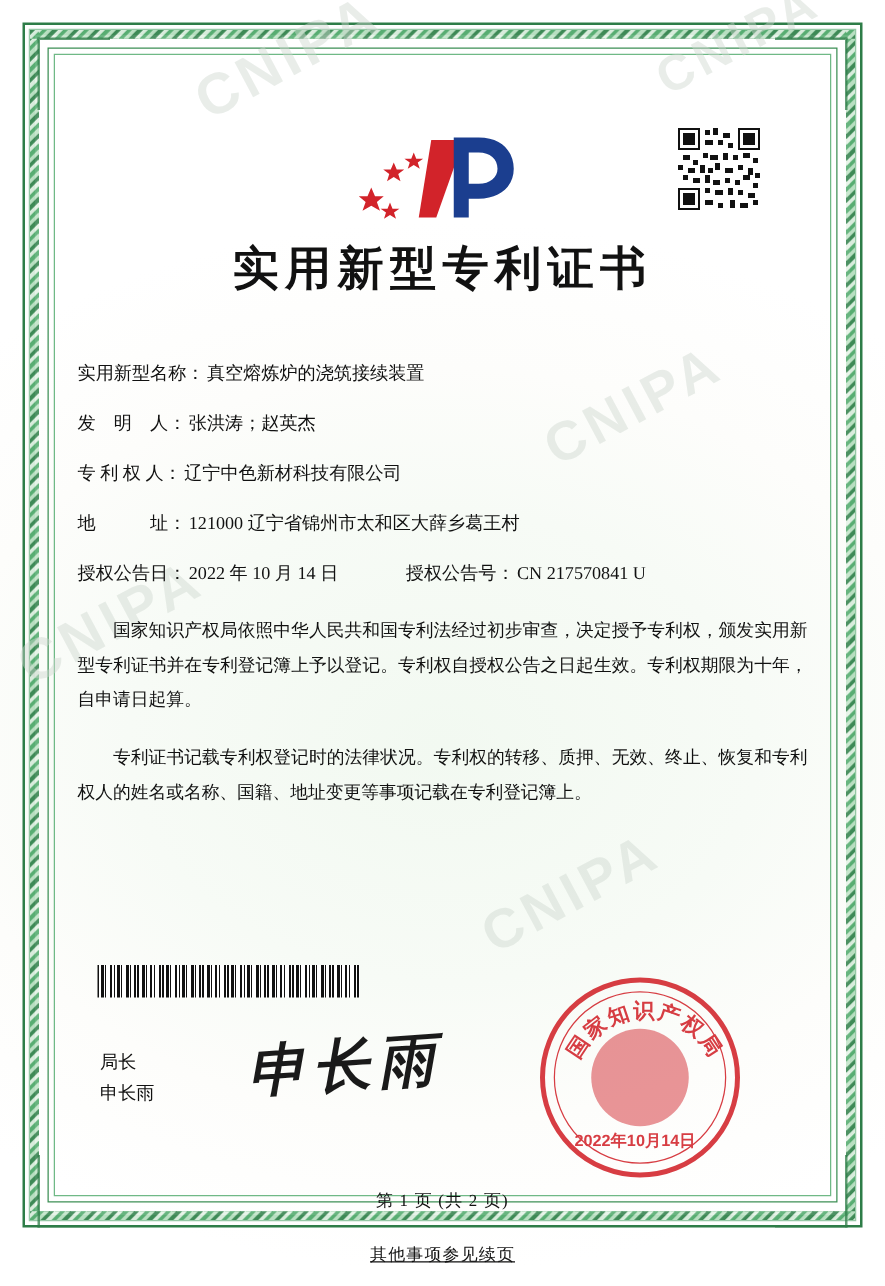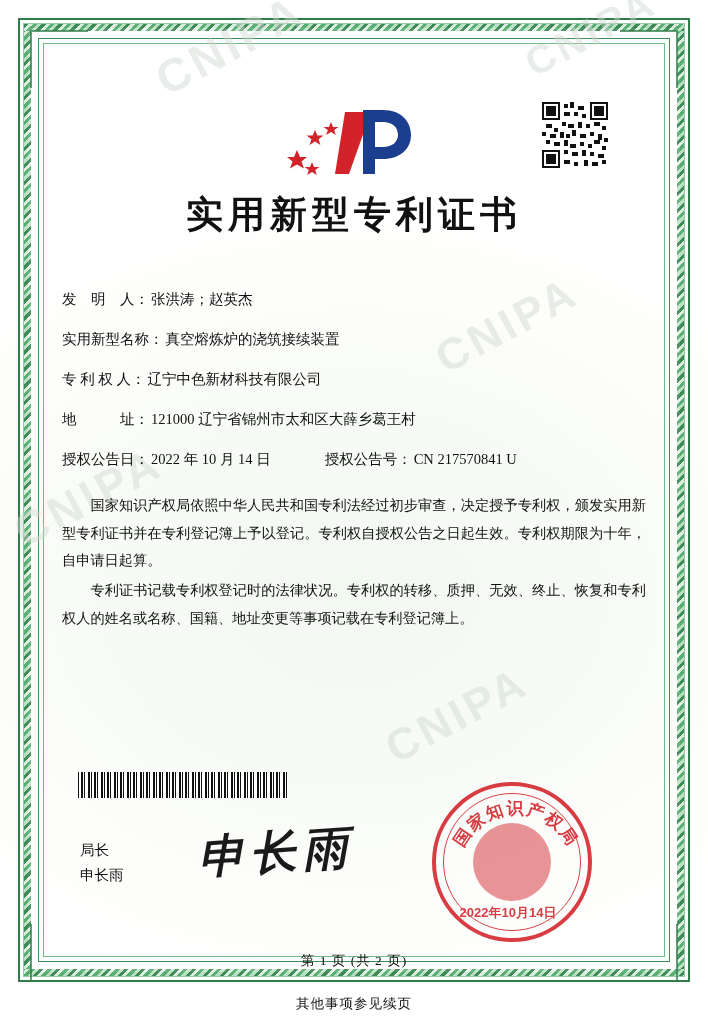--- a/index.html
+++ b/index.html
@@ -163,21 +163,21 @@
     align-items: flex-start;
   }
 
   .para {
     font-size: 14.2px;
     line-height: 1.95;
     text-align: justify;
     text-indent: 2em;
     margin-top: 4px;
   }
-  .para.second { margin-top: 2px; }
+  .para.second { margin-top: 18px; }
 
   
   .barcode {
     position: absolute;
     left: 78px;
     top: 772px;
     width: 210px;
     height: 26px;
     background: repeating-linear-gradient(
       to right,
@@ -267,20 +267,21 @@
     letter-spacing: 1px;
   }
   .footer-note {
     position: absolute;
     left: 0; right: 0;
     top: 995px;
     text-align: center;
     font-size: 13.5px;
     letter-spacing: 1px;
     color: #111;
+    text-decoration: underline;
   }
 </style>
 </head>
 <body>
 
 <div class="page">
 
   <div class="frame-outer"></div>
   <div class="frame-band"></div>
   <div class="frame-inner"></div>
@@ -369,27 +370,27 @@
             <rect x="30" y="29" width="2" height="2"></rect>
         </g>
       </svg>
     </div>
 
     <div class="title">实用新型专利证书</div>
 
     <div class="fields">
 
       <div class="field-row">
+        <span class="field-label">实用新型名称：</span>
+        <span class="field-value">真空熔炼炉的浇筑接续装置</span>
+      </div>
+
+      <div class="field-row">
         <span class="field-label">发　明　人：</span>
         <span class="field-value">张洪涛；赵英杰</span>
-      </div>
-
-      <div class="field-row">
-        <span class="field-label">实用新型名称：</span>
-        <span class="field-value">真空熔炼炉的浇筑接续装置</span>
       </div>
 
 
 
       <div class="field-row">
         <span class="field-label">专 利 权 人：</span>
         <span class="field-value">辽宁中色新材科技有限公司</span>
       </div>
 
       <div class="field-row">

